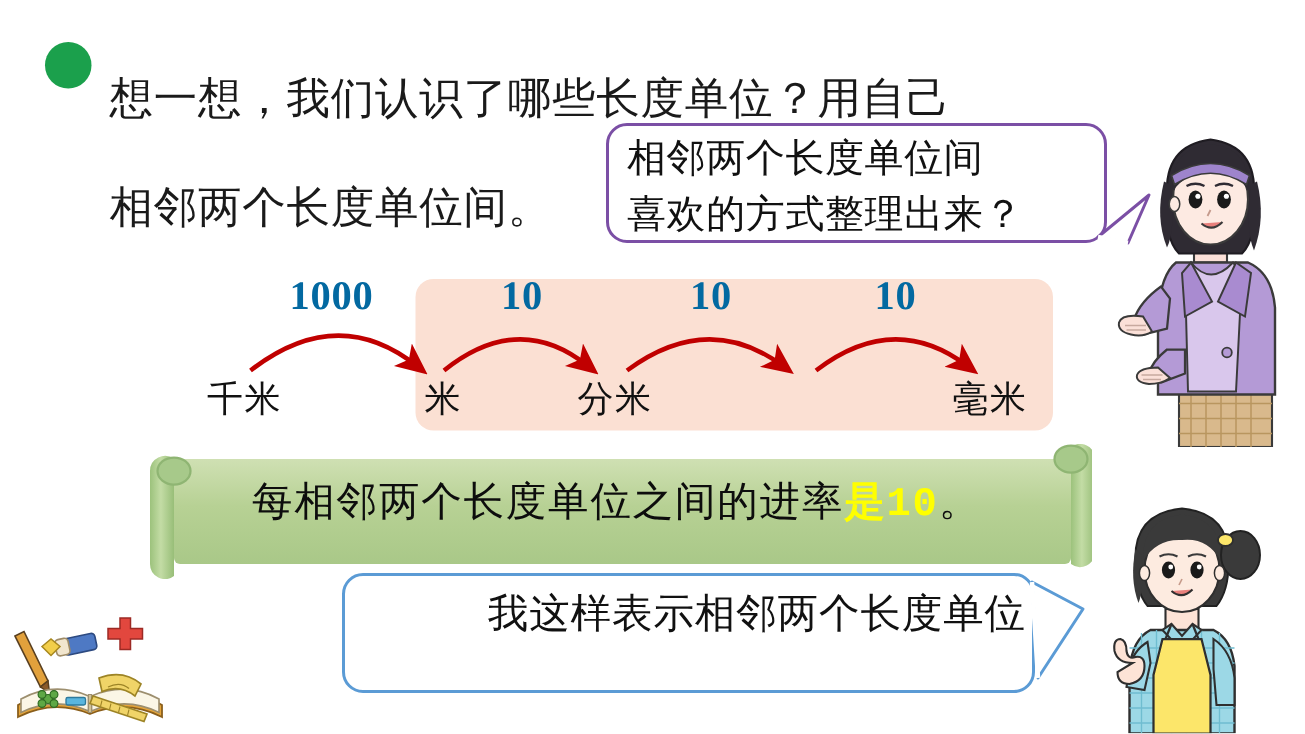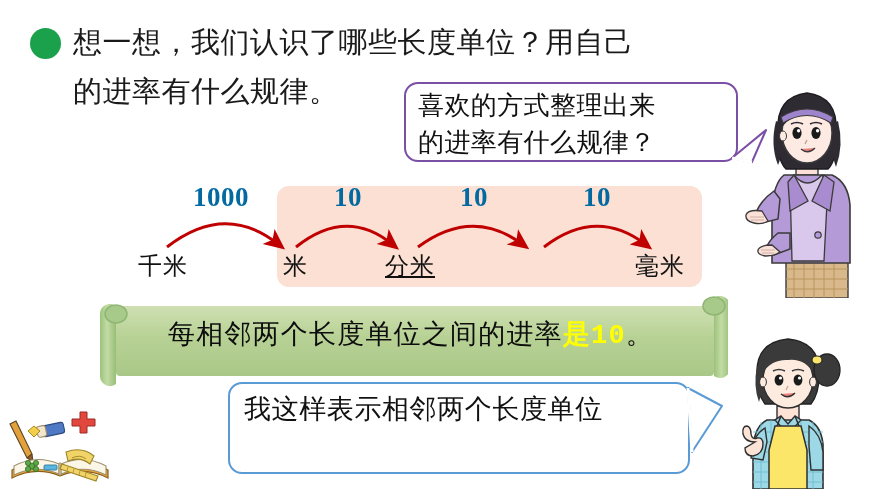--- a/index.html
+++ b/index.html
@@ -26,21 +26,21 @@
   #prompt-text {
     position: absolute;
     left: 73px; top: 18px;
     width: 340px;
     font-size: 29px;
     line-height: 49px;
     color: #1a1a1a;
     letter-spacing: 0.5px;
     font-family: "Liberation Serif", "DejaVu Serif", serif;
   }
-  #prompt-text .line { display: block; white-space: nowrap; }
+  #prompt-text .line { display: block; white-space: nowrap; margin-top: 24px; }
 
   
   #bubble-top {
     position: absolute;
     left: 404px; top: 82px;
     width: 334px; height: 80px;
     border: 2px solid #7B4FA5;
     border-radius: 14px;
     background: #ffffff;
     box-sizing: border-box;
@@ -116,25 +116,26 @@
     white-space: nowrap;
     letter-spacing: 1.2px;
     font-family: "Liberation Serif", "DejaVu Serif", serif;
   }
   #banner-text .hl { color: #FFFF00; font-weight: bold; font-family: Liberation Mono, monospace; }
 
   
   #bubble-bottom {
     position: absolute;
     left: 228px; top: 382px;
-    width: 462px; height: 92px;
+    width: 462px; height: 80px;
     border: 2px solid #5B9BD5;
     border-radius: 14px;
     background: #ffffff;
     box-sizing: border-box;
+    text-align: right;
   }
   #bubble-bottom .btext {
     position: absolute;
     left: 14px; top: 4px;
     width: 440px;
     font-size: 27px;
     line-height: 43px;
     color: #111111;
     letter-spacing: 0.6px;
   }
@@ -151,27 +152,27 @@
   #booklet { position: absolute; left: 6px;  top: 408px; width: 110px; height: 78px; }
 </style>
 </head>
 <body>
 
 <div id="slide">
 
   <div id="bullet-dot"></div>
   <div id="prompt-text">
     <span class="line">想一想，我们认识了哪些长度单位？用自己</span>
-    <span class="line">的进率有什么规律。</span>
+    <span class="line">相邻两个长度单位间。</span>
   </div>
 
   <div id="bubble-top">
     <div class="btext">
-      <span class="line">喜欢的方式整理出来</span>
-      <span class="line">的进率有什么规律？</span>
+      <span class="line">相邻两个长度单位间</span>
+      <span class="line">喜欢的方式整理出来？</span>
     </div>
   </div>
   <svg id="bubble-top-tail" viewBox="0 0 40 44">
     <path d="M2,30 L36,2 L22,34 Z" fill="#ffffff" stroke="#7B4FA5" stroke-width="2" stroke-linejoin="round"></path>
     <path d="M2,30 L22,34" stroke="#ffffff" stroke-width="3"></path>
   </svg>
 
   <div id="pink-band"></div>
   <div id="chain">
 
@@ -187,21 +188,21 @@
       <path d="M414,65 Q466,25 515,62" fill="none" stroke="#C00000" stroke-width="3" marker-end="url(#ah)"></path>
     </svg>
 
     <div class="rate-label" style="left:63px;">1000</div>
     <div class="rate-label" style="left:204px;">10</div>
     <div class="rate-label" style="left:330px;">10</div>
     <div class="rate-label" style="left:453px;">10</div>
 
     <div class="unit-label" style="left:8px;">千米</div>
     <div class="unit-label" style="left:153px;">米</div>
-    <div class="unit-label" style="left:255px;text-decoration:underline;">分米</div>
+    <div class="unit-label" style="left:255px;">分米</div>
     <div class="unit-label" style="left:505px;">毫米</div>
   </div>
 
   <div id="banner">
     <svg id="banner-svg" width="630" height="90" viewBox="0 0 630 90">
       <defs>
         <linearGradient id="gmain" x1="0" y1="0" x2="0" y2="1">
           <stop offset="0%" stop-color="#CFE0B3"></stop>
           <stop offset="45%" stop-color="#B7D194"></stop>
           <stop offset="100%" stop-color="#A9C888"></stop>

